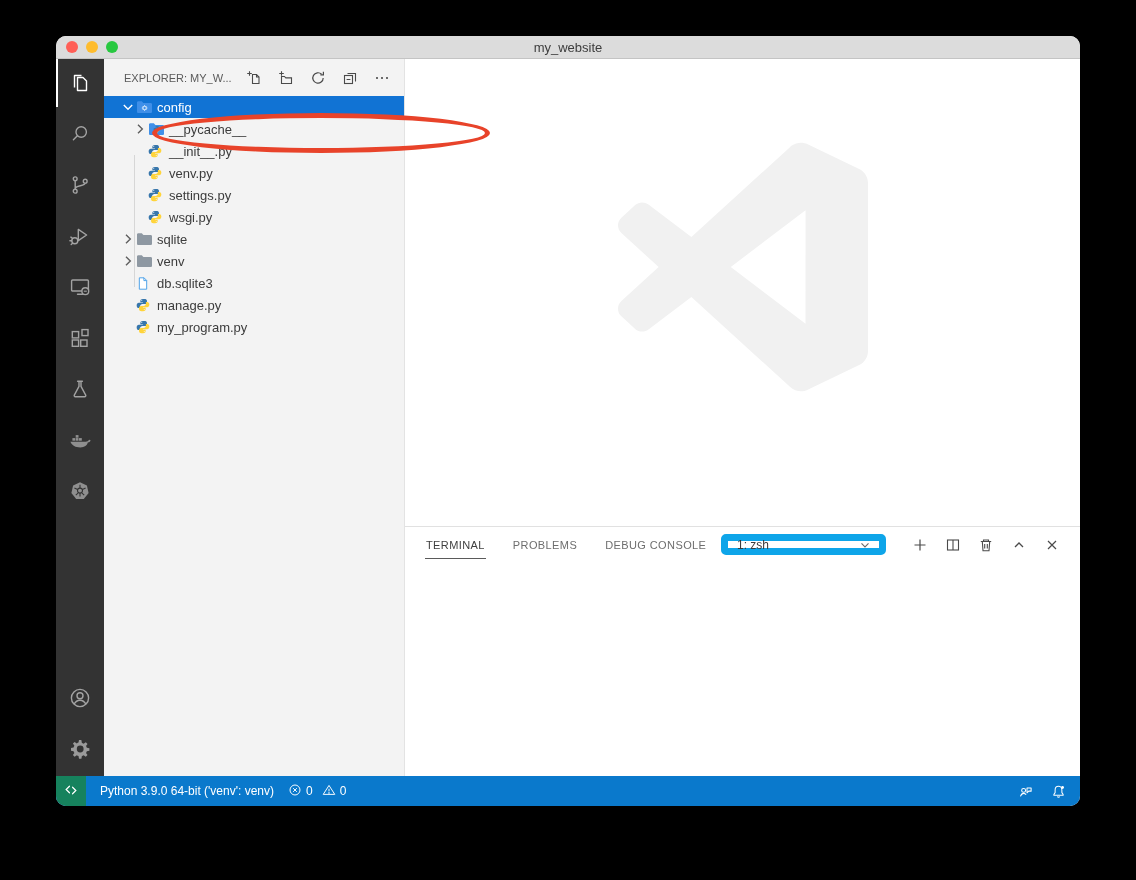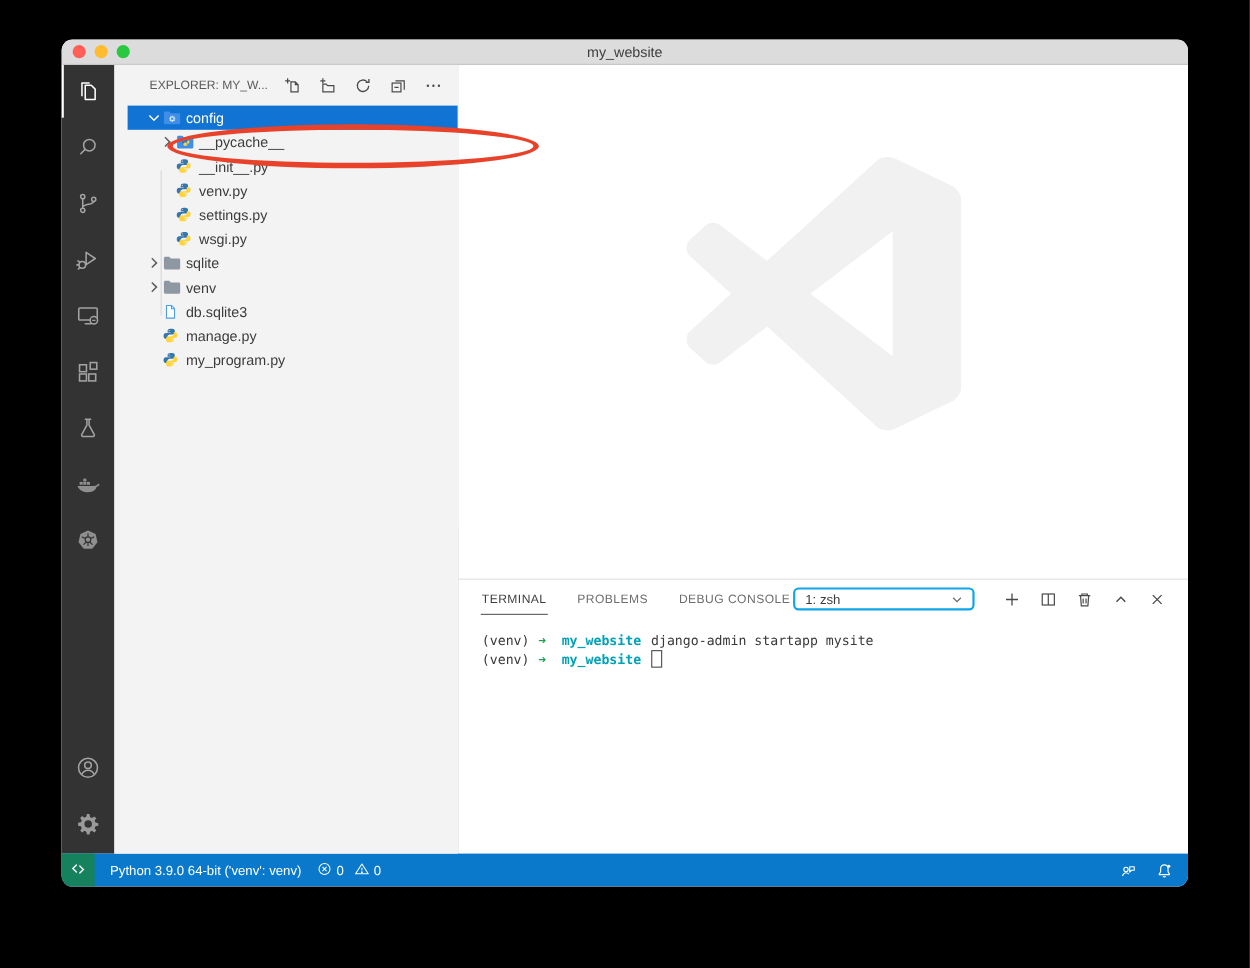--- a/index.html
+++ b/index.html
@@ -15,21 +15,21 @@
   .wtitle{font-size:13px;color:#3d3d3d;}
   
   .content{flex:1;display:flex;min-height:0;}
   
   .activitybar{width:48px;background:var(--activitybar-dark,#333);display:flex;flex-direction:column;flex:0 0 auto;}
   .ab-item{height:48px;display:flex;align-items:center;justify-content:center;position:relative;cursor:pointer;margin-bottom:3px;}
   .ab-item.active::before{content:"";position:absolute;left:0;top:0;bottom:0;width:2px;background:#fff;}
   .ab-item svg{display:block;}
   .ab-spacer{flex:1;}
   
-  .sidebar{width:300px;background:var(--sidebar-gray,#f3f3f3);flex:0 0 auto;position:relative;padding-left:12px;}
+  .sidebar{width:300px;background:var(--sidebar-gray,#f3f3f3);flex:0 0 auto;position:relative;}
   .sb-header{height:37px;display:flex;align-items:center;padding:0 14px 0 20px;}
   .sb-title{font-size:11px;color:#5a5a5a;white-space:nowrap;}
   .sb-actions{margin-left:auto;display:flex;gap:16px;align-items:center;}
   .sb-actions .abtn{width:16px;height:16px;cursor:pointer;color:#4a4a4a;}
   .tree{position:relative;}
   .tree-row{height:22px;display:flex;align-items:center;font-size:13px;color:#3c3c3c;cursor:pointer;white-space:nowrap;}
   .tree-row.selected{background:var(--selection-blue,#1173d4);color:#fff;}
   .twisty{width:16px;height:16px;flex:0 0 16px;display:flex;align-items:center;justify-content:center;color:#5f5f5f;}
   .tree-row.selected .twisty{color:#fff;}
   .fico{width:20px;height:16px;flex:0 0 20px;display:flex;align-items:center;justify-content:flex-start;}
@@ -40,21 +40,21 @@
     border-radius:50%;z-index:40;pointer-events:none;}
   
   .editorcol{flex:1;display:flex;flex-direction:column;border-left:1px solid #e3e3e3;min-width:0;background:#fff;gap:47px;}
   .editor{height:420px;flex:0 0 auto;display:flex;align-items:center;justify-content:center;background:#fff;}
   
   .panel{flex:1;border-top:1px solid #e1e1e1;display:flex;flex-direction:column;min-height:0;}
   .panel-header{height:35px;display:flex;align-items:center;padding:0 20px;flex:0 0 auto;}
   .ptabs{display:flex;gap:26px;align-items:center;}
   .ptab{font-size:11px;letter-spacing:.4px;color:#6e6e6e;padding:9px 1px 7px;cursor:pointer;border-bottom:1px solid transparent;}
   .ptab.active{color:#3f3f3f;border-bottom:1px solid #5a5a5a;}
-  .shellselect{margin-left:auto;width:165px;height:21px;border:2px solid #0ea5e9;border-radius:5px;background:#fff;
+  .shellselect{margin-left:auto;width:165px;height:21px;border:7px solid #0ea5e9;border-radius:5px;background:#fff;
     display:flex;align-items:center;padding:0 7px 0 9px;font-size:12px;color:#3c3c3c;cursor:pointer;box-sizing:border-box;}
   .shellselect .chev{margin-left:auto;color:#6a6a6a;display:flex;}
   .panel-actions{display:flex;gap:17px;margin-left:26px;align-items:center;}
   .panel-actions .abtn{width:16px;height:16px;cursor:pointer;color:#4a4a4a;}
   .terminal{flex:1;padding:13px 0 0 21px;font-family:"DejaVu Sans Mono","DejaVu Sans",monospace;
     font-size:12px;line-height:15.5px;color:#3a3a3a;cursor:text;}
   .t-arrow{color:var(--prompt-green,#1aa44c);margin-left:8px;}
   .t-cwd{color:var(--cwd-cyan,#00a2b8);font-weight:bold;margin-left:14px;}
   .t-cmd{margin-left:9px;}
   .t-cursor{display:inline-block;width:8px;height:14px;border:1.2px solid #4a4a4a;vertical-align:-3px;margin-left:9px;}
@@ -392,24 +392,20 @@
                   <path d="M2.8 4.5h10.4M5.5 4.5V3h5v1.5M4.3 4.5l.7 9.2h6l.7-9.2M6.7 7v4.6M9.3 7v4.6"></path>
                 </svg></span>
             <span class="abtn"><svg width="16" height="16" viewBox="0 0 16 16" fill="none" stroke="currentColor" stroke-width="1.3">
                   <path d="M4 10l4-4 4 4"></path>
                 </svg></span>
             <span class="abtn"><svg width="16" height="16" viewBox="0 0 16 16" fill="none" stroke="currentColor" stroke-width="1.2">
                   <path d="M4 4l8 8M12 4l-8 8"></path>
                 </svg></span>
           </div>
         </div>
-        <div class="terminal">
-            <div class="tline"><span class="t-prefix">(venv)</span><span class="t-arrow">➜</span><span class="t-cwd">my_website</span><span class="t-cmd">django-admin startapp mysite</span></div>
-            <div class="tline"><span class="t-prefix">(venv)</span><span class="t-arrow">➜</span><span class="t-cwd">my_website</span><span class="t-cursor"></span></div>
-          </div>
       </div>
     </div>
   </div>
 
   <div class="statusbar">
     <div class="remote">
       <span><svg width="14" height="14" viewBox="0 0 18 18" fill="none" stroke="#fff" stroke-width="1.6" stroke-linecap="round">
             <path d="M7 4.2L2.8 8.4 7 12.6"></path>
             <path d="M11 5.4l4.2 4.2L11 13.8"></path>
           </svg></span>

